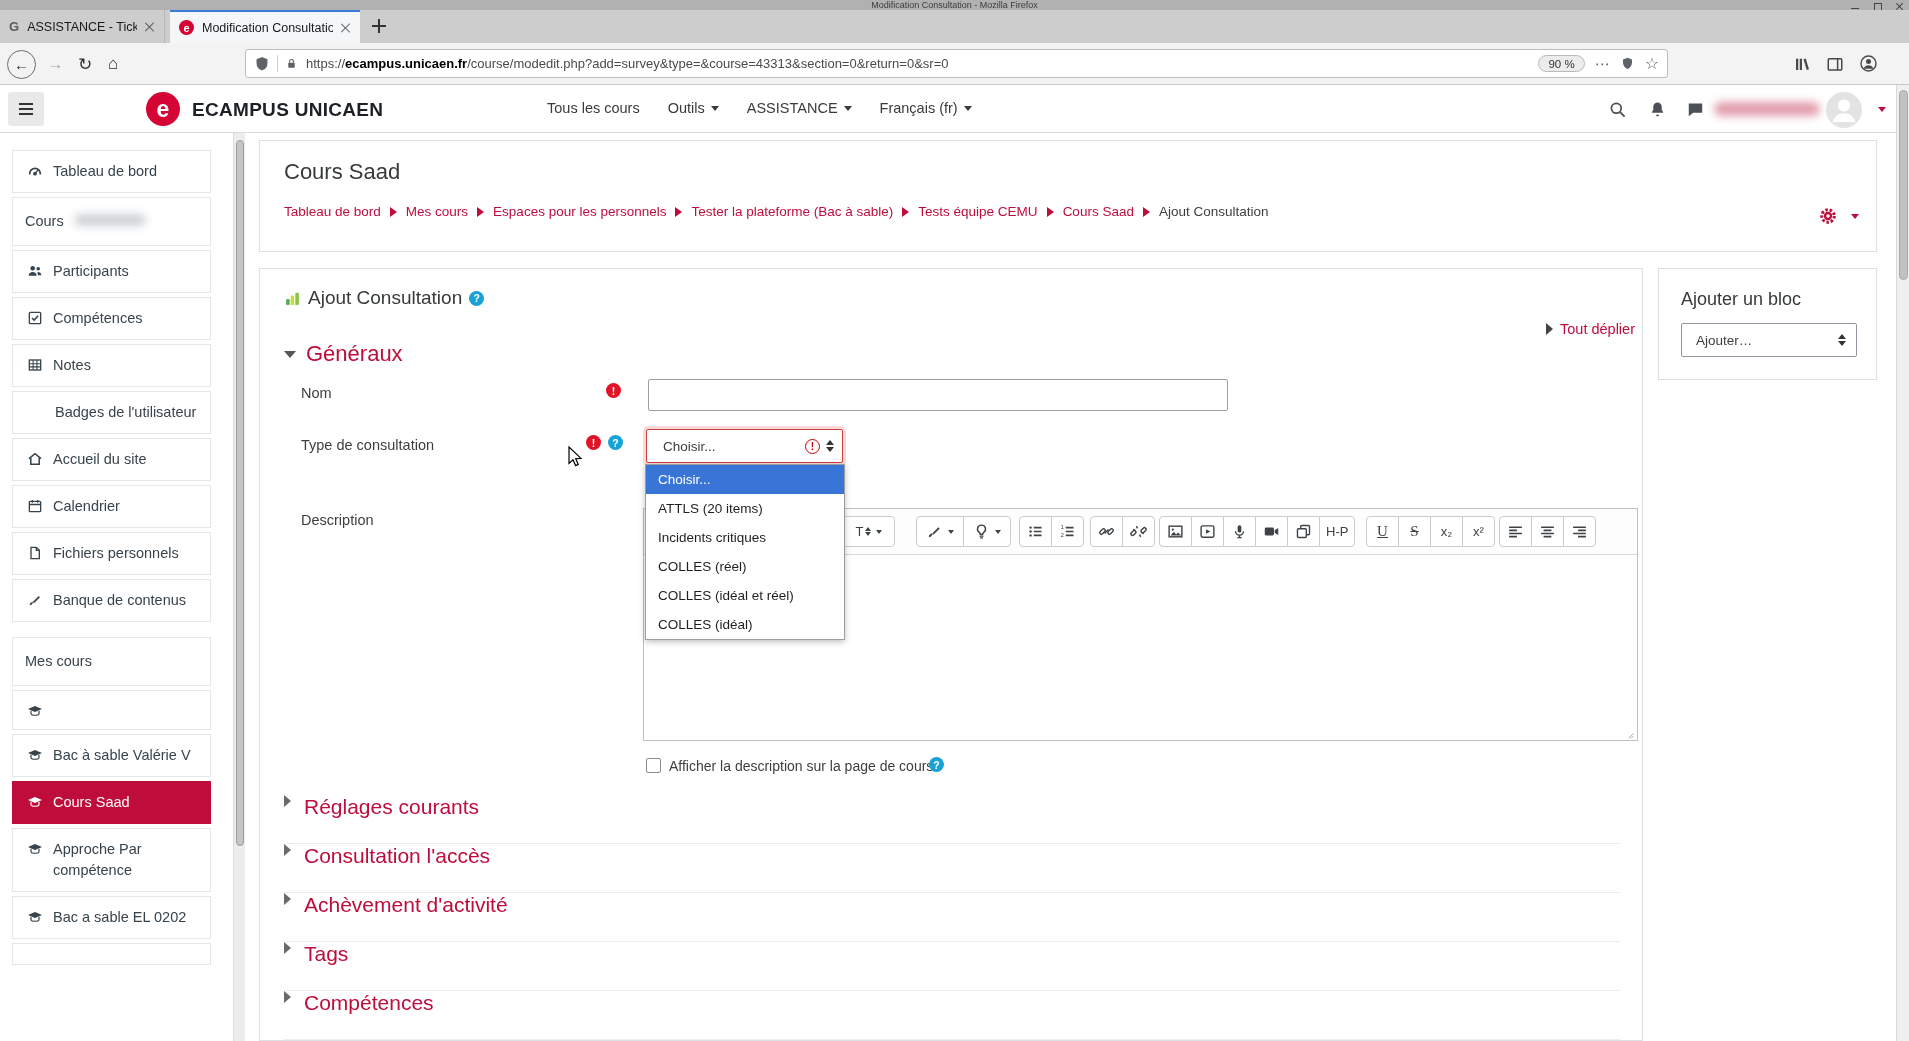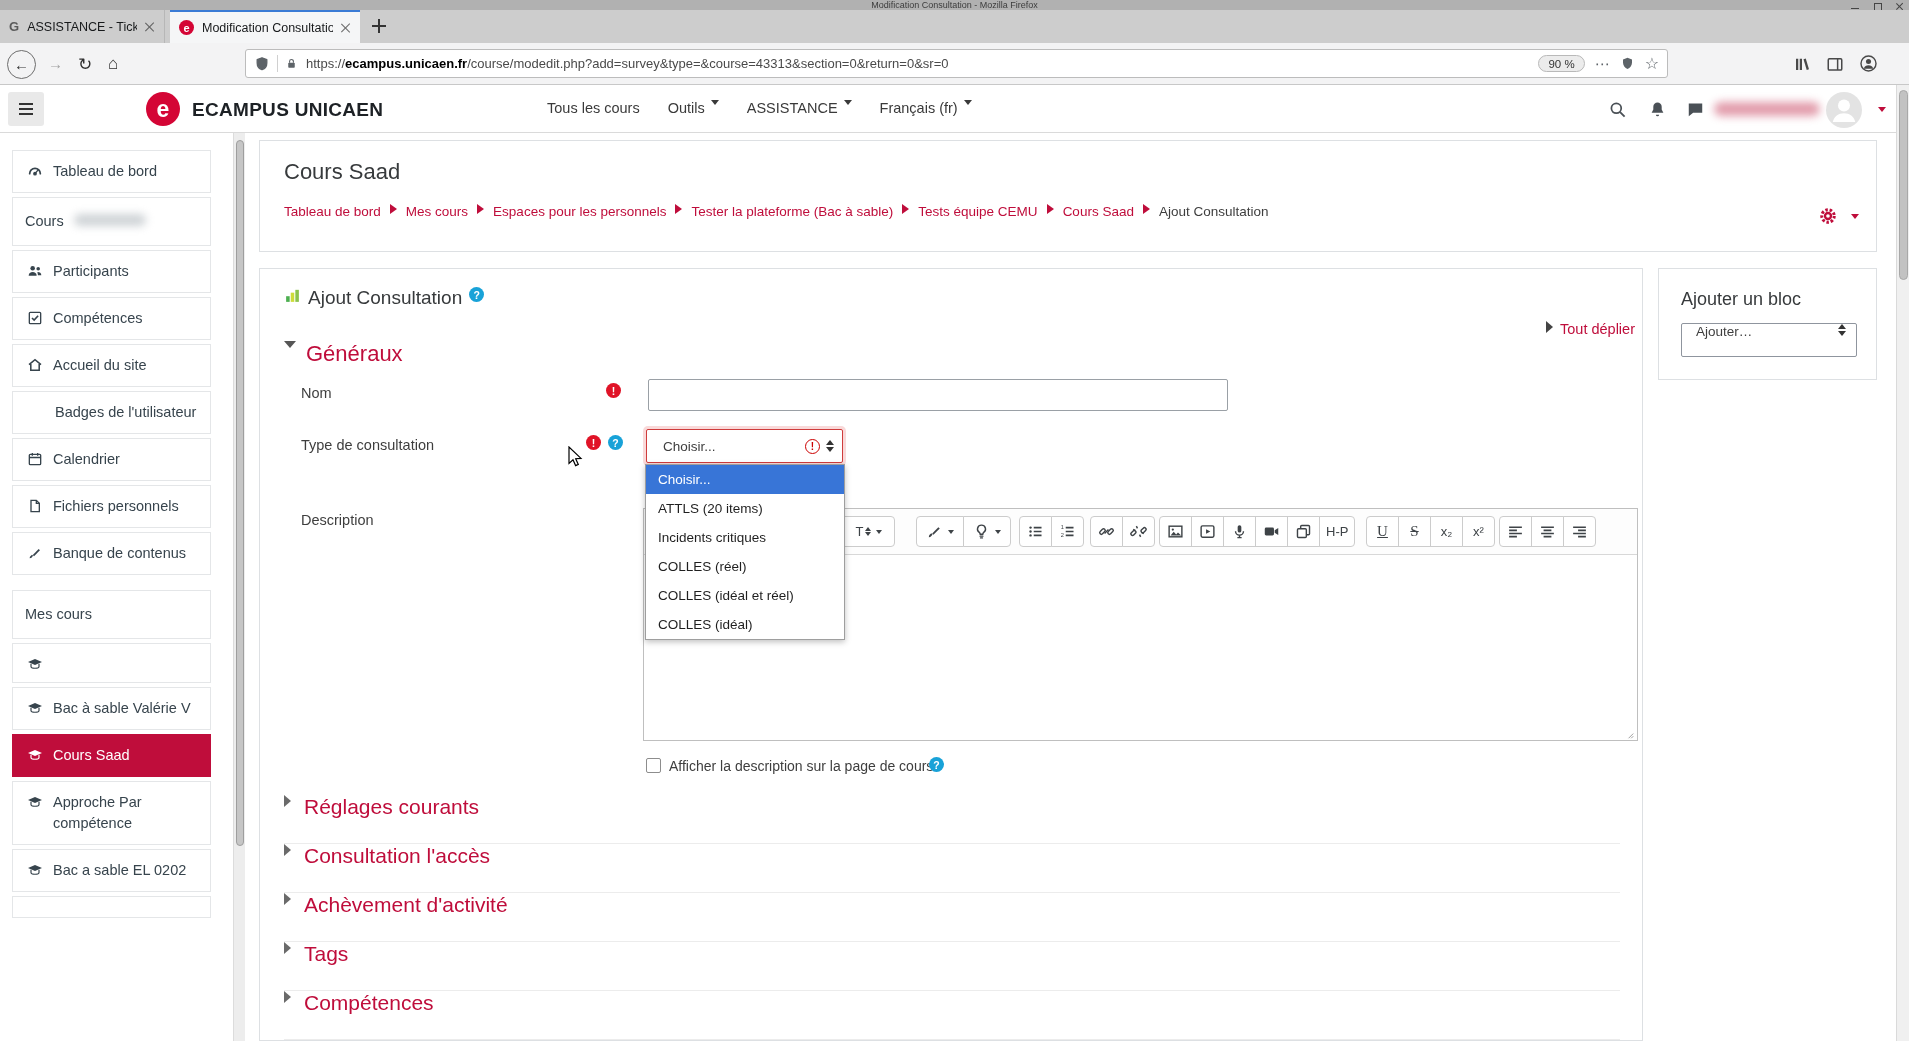--- a/index.html
+++ b/index.html
@@ -1,19 +1,19 @@
 <!DOCTYPE html>
 <html><head>
 <meta charset="utf-8">
 <style>
   html,body{margin:0;padding:0}
   body{width:1909px;height:1041px;overflow:hidden;position:relative;background:#fff;
        font-family:"Liberation Sans",sans-serif;color:#3e3e3e;}
   .abs{position:absolute}
-  .row{display:flex;align-items:flex-start}
+  .row{display:flex;align-items:center}
 
   
   .titlebar{left:0;top:0;width:1909px;height:10px;background:#b1b1b1;overflow:hidden;
             display:flex;justify-content:center;align-items:flex-start;font-size:9px;color:#3c3c3c}
   .winctrl{position:absolute;right:6px;top:2px;display:flex;gap:14px;align-items:center}
   .winctrl i{display:block;width:8px;height:8px;position:relative}
   .wc-min::after{content:"";position:absolute;left:0;bottom:1px;width:8px;height:1.5px;background:#444}
   .wc-max::after{content:"";position:absolute;left:1px;top:1px;width:6px;height:6px;border:1.2px solid #444}
   .wc-close::before,.wc-close::after{content:"";position:absolute;left:3.5px;top:0;width:1.4px;height:9px;background:#444}
   .wc-close::before{transform:rotate(45deg)}.wc-close::after{transform:rotate(-45deg)}
@@ -116,21 +116,21 @@
   .tinyud i{display:block;width:0;height:0;border-left:3px solid transparent;border-right:3px solid transparent}
   .tinyud .up{border-bottom:4px solid #3e4347}.tinyud .dn{border-top:4px solid #3e4347}
   .grip{position:absolute;right:2px;bottom:2px;width:14px;height:14px;color:#9a9a9a}
 
   .checkbox{position:absolute;width:15px;height:15px;border:1px solid #8d8d8d;border-radius:2px;background:#fff;box-sizing:border-box}
   .sectionrow{height:48px;display:flex;align-items:flex-start;border-bottom:1px solid #ececec}
   .sectionrow .expand-caret{margin-right:13px}
   .sectionrow span{font-size:21px;color:#bf0d3b}
 
   .blockselect{position:absolute;box-sizing:border-box;border:1px solid #8f959e;border-radius:2px;background:#fff;
-               display:flex;padding:0 10px 0 14px;font-size:13.5px;color:#3e3e3e}
+               display:flex;align-items:center;padding:0 10px 0 14px;font-size:13.5px;color:#3e3e3e}
   svg.ic{fill:none;stroke:currentColor;stroke-width:2;stroke-linecap:round;stroke-linejoin:round}
   .cursor{z-index:100}
 </style>
 </head>
 <body>
 
 <svg width="0" height="0" style="position:absolute">
   <defs>
     <symbol id="i-gauge" viewBox="0 0 24 24">
         <path d="M4 16a8 8 0 0 1 16 0" fill="none" stroke="currentColor" stroke-width="2.6"></path>
@@ -404,26 +404,32 @@
     <span>Participants</span>
   </div>
   <div class="sbitem">
     <svg width="16" height="16">
         <use href="#i-checksq"></use>
       </svg>
     <span>Compétences</span>
   </div>
   <div class="sbitem">
     <svg width="16" height="16">
+        <use href="#i-table"></use>
+      </svg>
+    <span>Notes</span>
+  </div>
+  <div class="sbitem">
+    <span class="noicon">Badges de l'utilisateur</span>
+  </div>
+  <div class="sbitem">
+    <svg width="16" height="16">
         <use href="#i-home"></use>
       </svg>
     <span>Accueil du site</span>
-  </div>
-  <div class="sbitem">
-    <span class="noicon">Badges de l'utilisateur</span>
   </div>
   <div class="sbitem">
     <svg width="16" height="16">
         <use href="#i-cal"></use>
       </svg>
     <span>Calendrier</span>
   </div>
   <div class="sbitem">
     <svg width="16" height="16">
         <use href="#i-file"></use>

